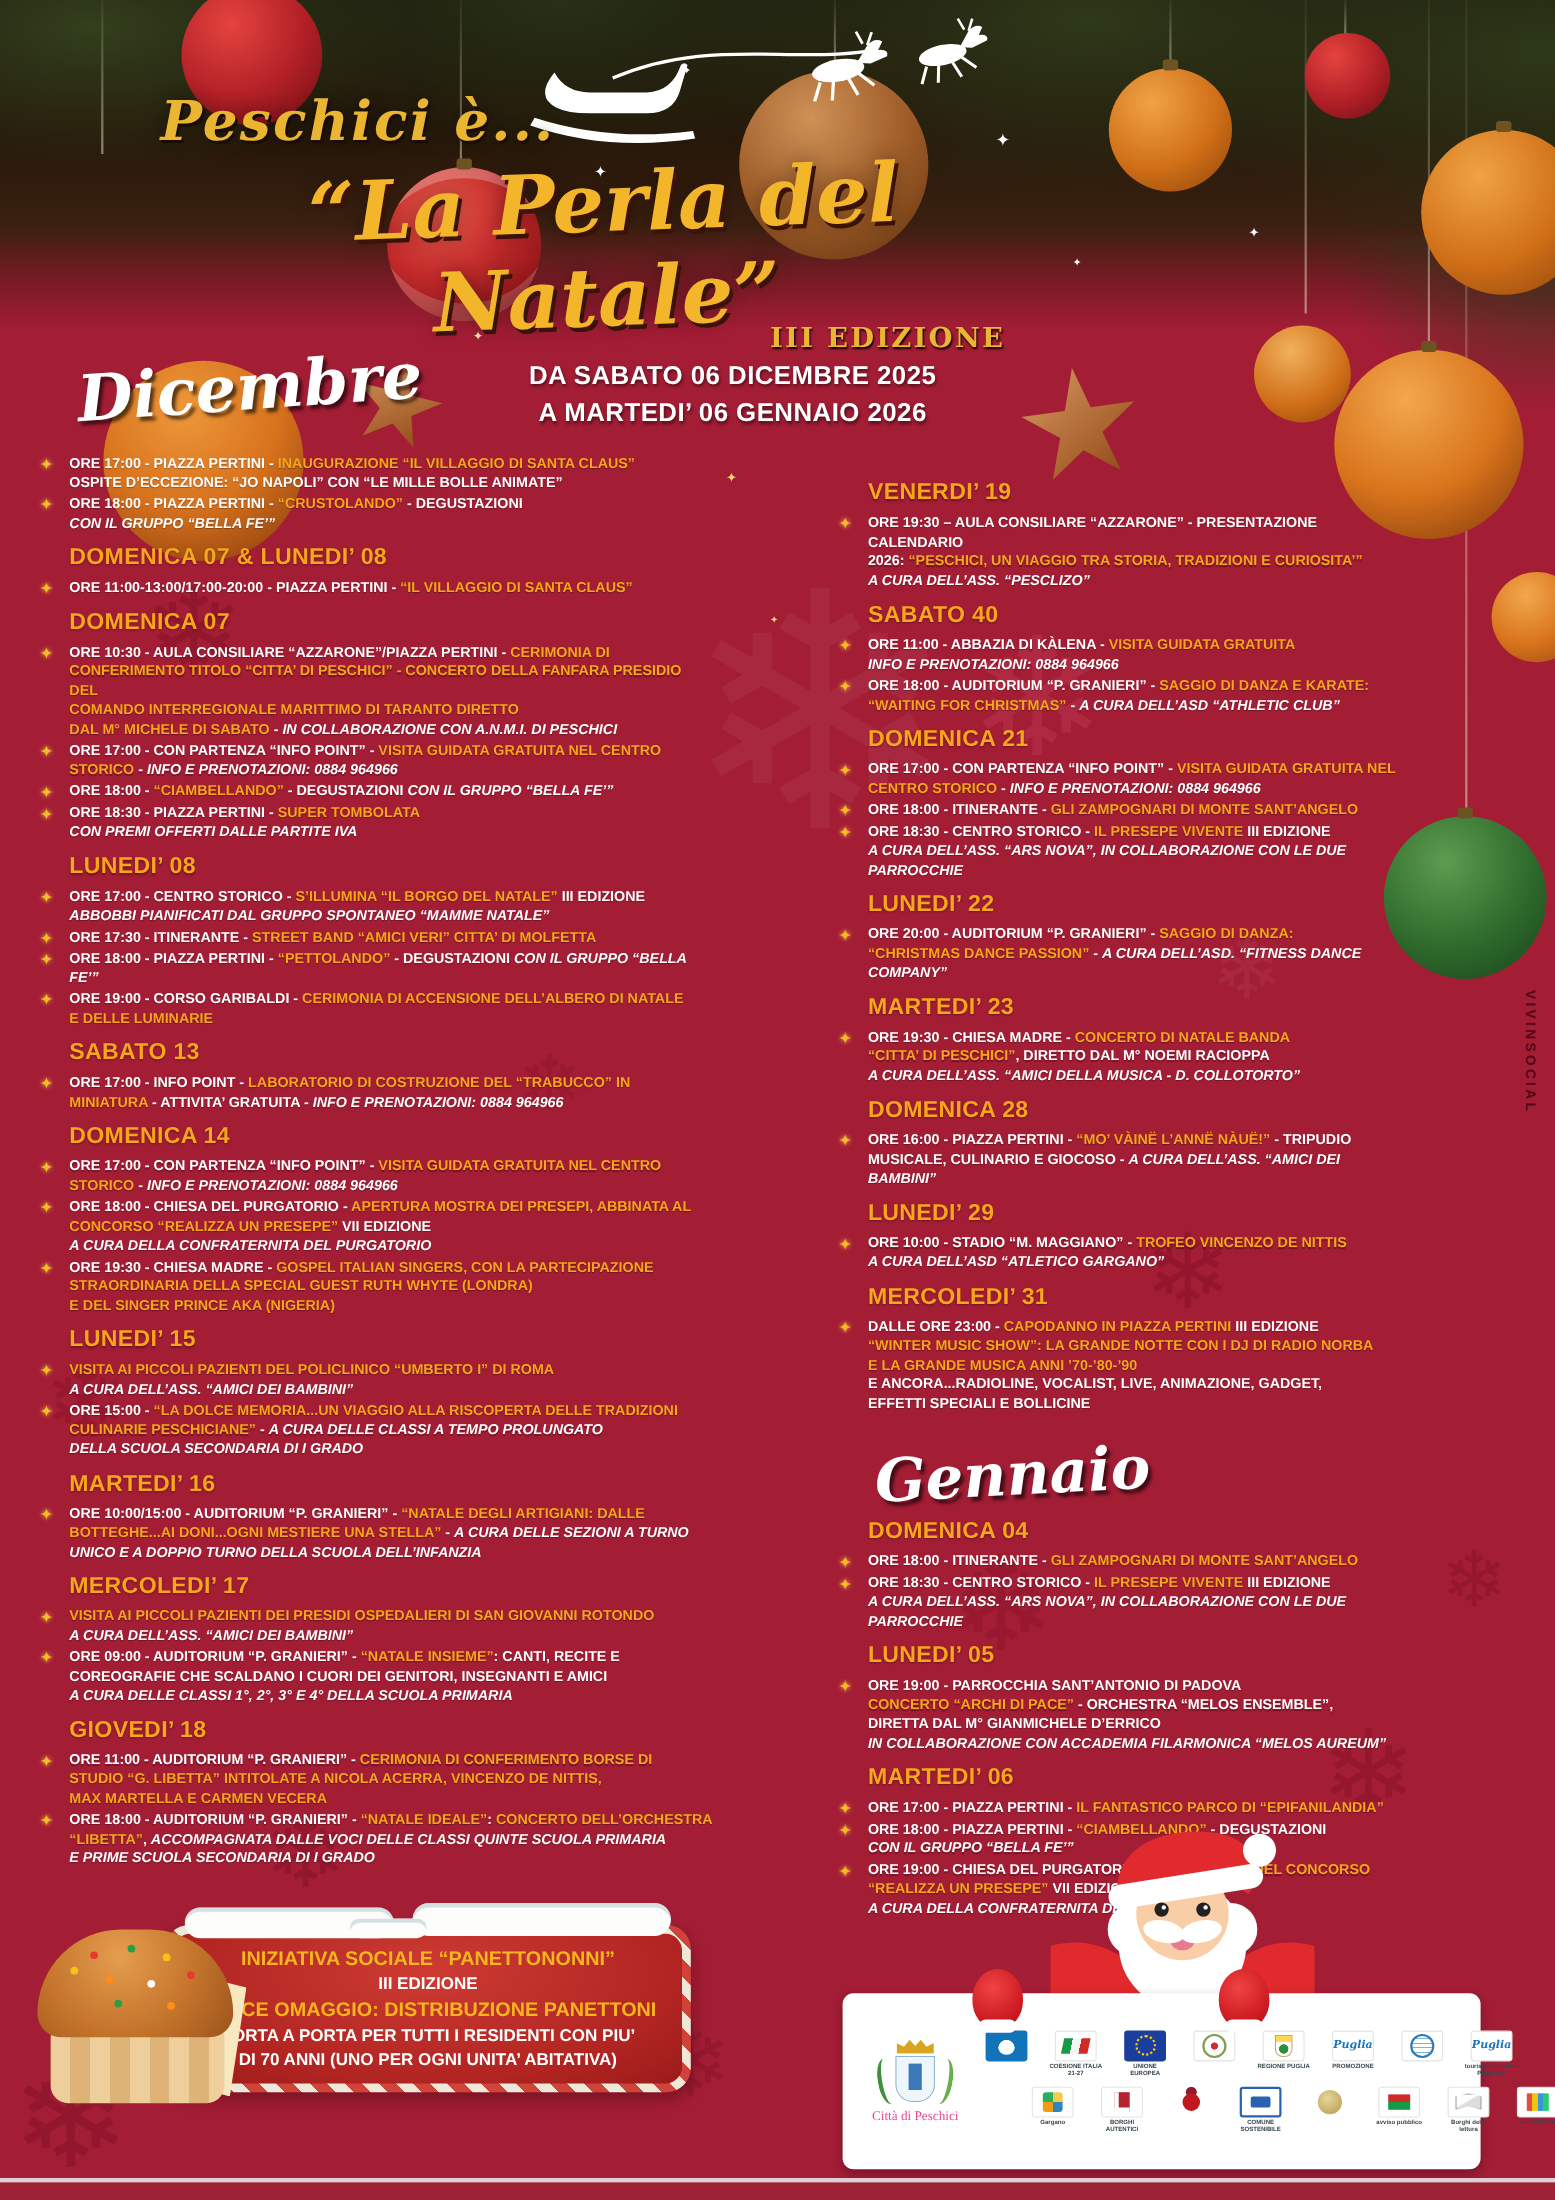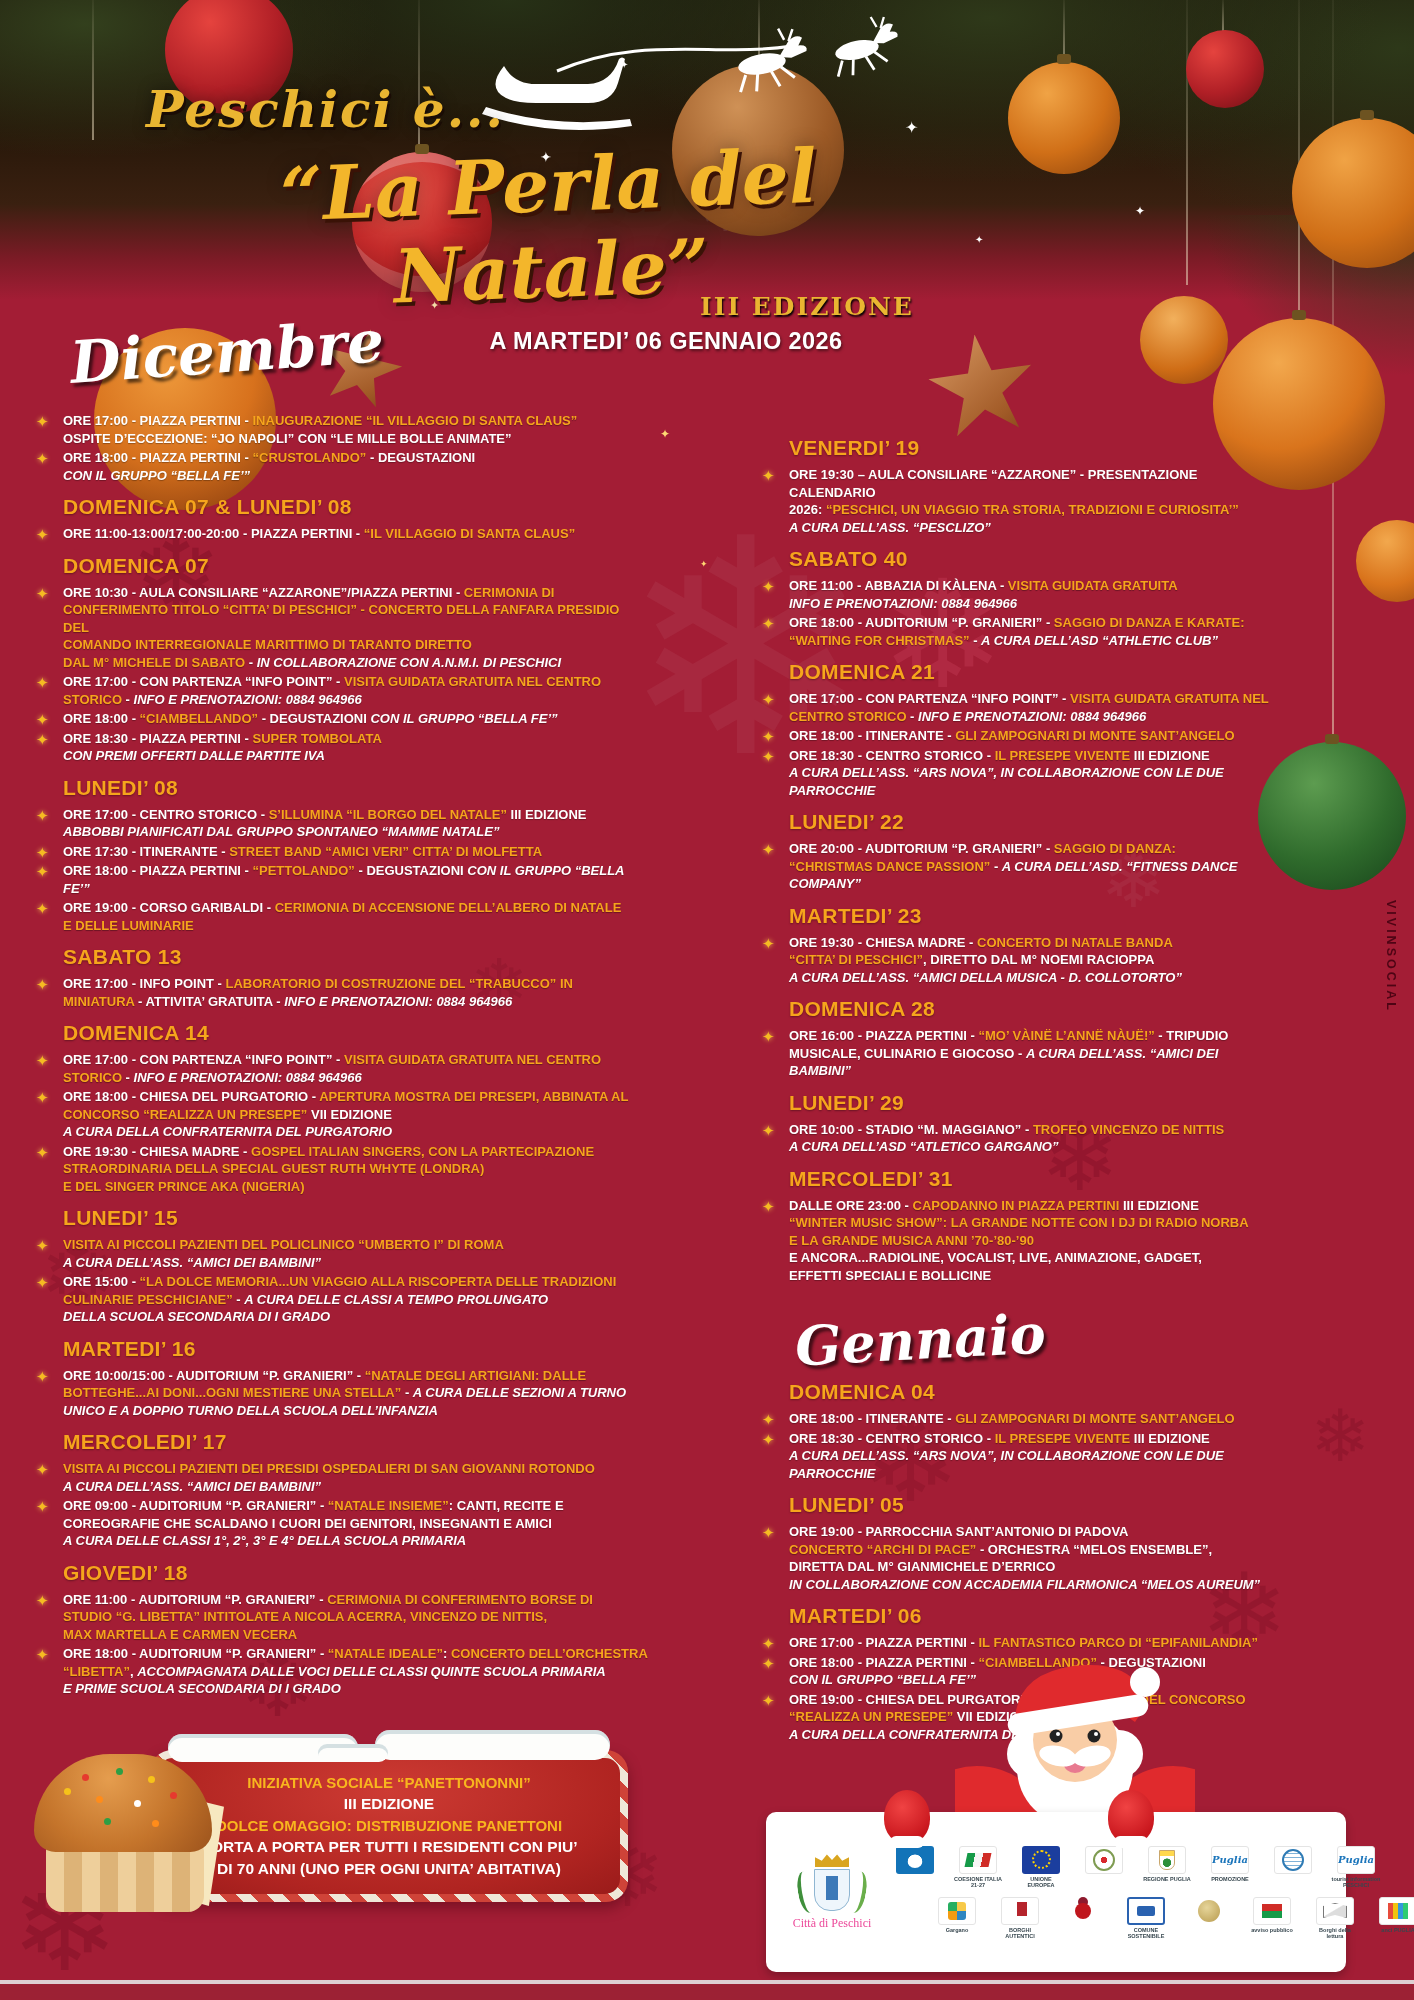--- a/index.html
+++ b/index.html
@@ -55,21 +55,21 @@
   .s-w,.s-wi{text-shadow:0 1px 1px rgba(0,0,0,.3);}
   .s-g,.s-gi{text-shadow:0 1px 1px rgba(0,0,0,.35);}
   
   .pbox{position:absolute;left:150px;top:1750px;width:478px;height:152px;z-index:30;
     background:repeating-linear-gradient(45deg,#efe7d8 0 11px,#cf4338 11px 22px);
     border-radius:22px;padding:8px;box-shadow:0 6px 14px rgba(60,0,10,.4);box-sizing:border-box;}
   .pbox-in{width:100%;height:100%;border-radius:15px;display:flex;flex-direction:column;
     justify-content:center;align-items:center;gap:4px;text-align:center;
     background:radial-gradient(ellipse at 50% 25%,#cd3b33,#b02421 70%,#9a1b1a);}
   .pl{font-weight:800;}
-  .pl.pl-g{color:#f8b61e;font-size:15px;}
+  .pl.pl-g{color:#f8b61e;font-size:18px;}
   .pl.pl-w{color:#fff;font-size:15.5px;}
   .snowblob{position:absolute;background:#fdfdfb;border-radius:16px;z-index:31;
     box-shadow:0 4px 0 rgba(180,200,205,.55) inset;}
   
   .panettone{position:absolute;left:22px;top:1752px;width:205px;height:170px;z-index:32;}
   .pan-dome{position:absolute;left:12px;top:2px;width:178px;height:98px;
     border-radius:92px 92px 26px 26px;
     background:radial-gradient(circle at 42% 25%,#e59d4e,#c4742b 55%,#9c531c);}
   .pan-dots{position:absolute;left:60px;top:22px;width:7px;height:7px;border-radius:50%;background:#e63a2e;
     box-shadow:34px -6px 0 #2e9e44,66px 2px 0 #f6c21a,14px 22px 0 #ff8c1a,52px 26px 0 #fff,
@@ -217,20 +217,21 @@
 <span class="fl" style="left:40px;top:1230px;font-size:90px;color:rgba(110,8,28,.24);">❄</span>
 <span class="fl" style="left:1310px;top:1400px;font-size:72px;color:rgba(110,8,28,.26);">❄</span>
 <span class="fl" style="left:590px;top:1830px;font-size:90px;color:rgba(110,8,28,.24);">❄</span>
 <span class="fl" style="left:10px;top:1860px;font-size:130px;color:rgba(110,8,28,.3);">❄</span>
 <span class="fl" style="left:700px;top:180px;font-size:60px;color:rgba(255,255,255,.08);">❄</span>
 
 <div class="brand">Peschici è...</div>
 <div class="title">“La Perla del Natale”</div>
 <div class="edition">III EDIZIONE</div>
 <div class="daterange">
+  <div>DA SABATO 06 DICEMBRE 2025</div>
   <div>A MARTEDI’ 06 GENNAIO 2026</div>
 </div>
 <div class="month-script month-dec">Dicembre</div>
 
 <div id="col-left" class="col">
     <div class="section">
       <div class="event">
         <span class="star">✦</span>
         <p class="lines"><span class="s-w">ORE 17:00 - PIAZZA PERTINI - </span><span class="s-g">INAUGURAZIONE “IL VILLAGGIO DI SANTA CLAUS”</span><br><span class="s-w">OSPITE D’ECCEZIONE: “JO NAPOLI” CON “LE MILLE BOLLE ANIMATE”</span></p>
       </div>

